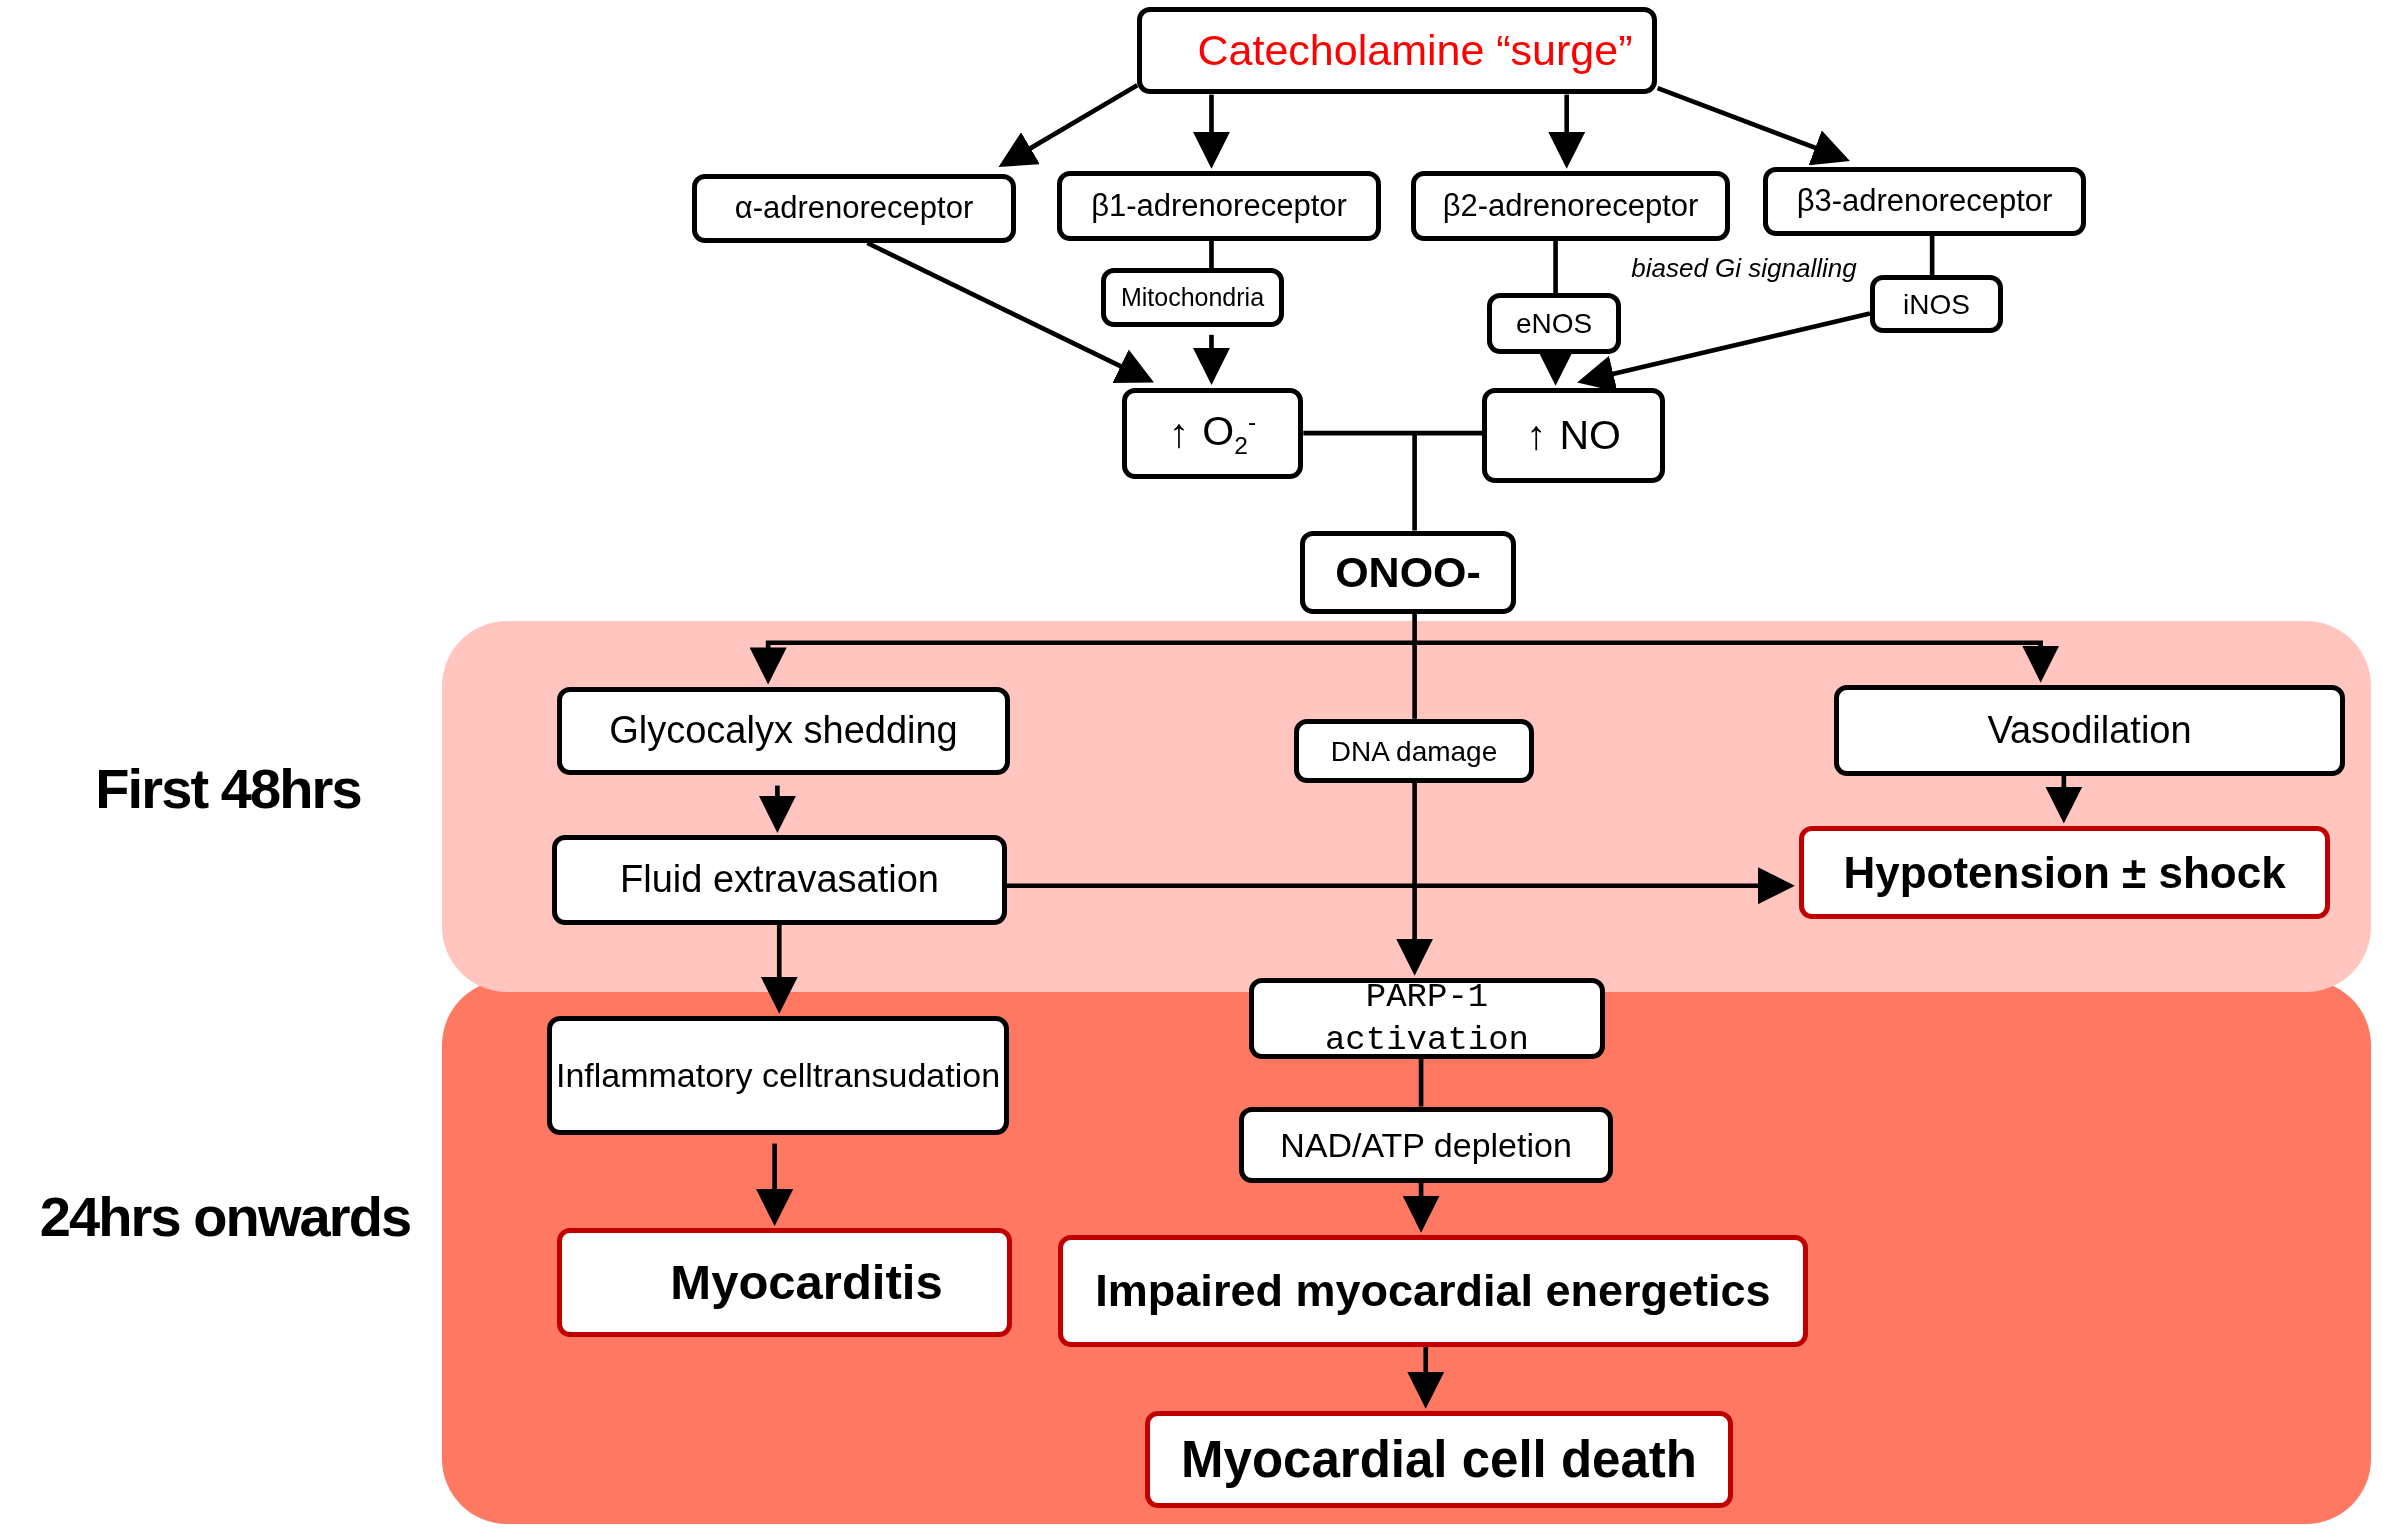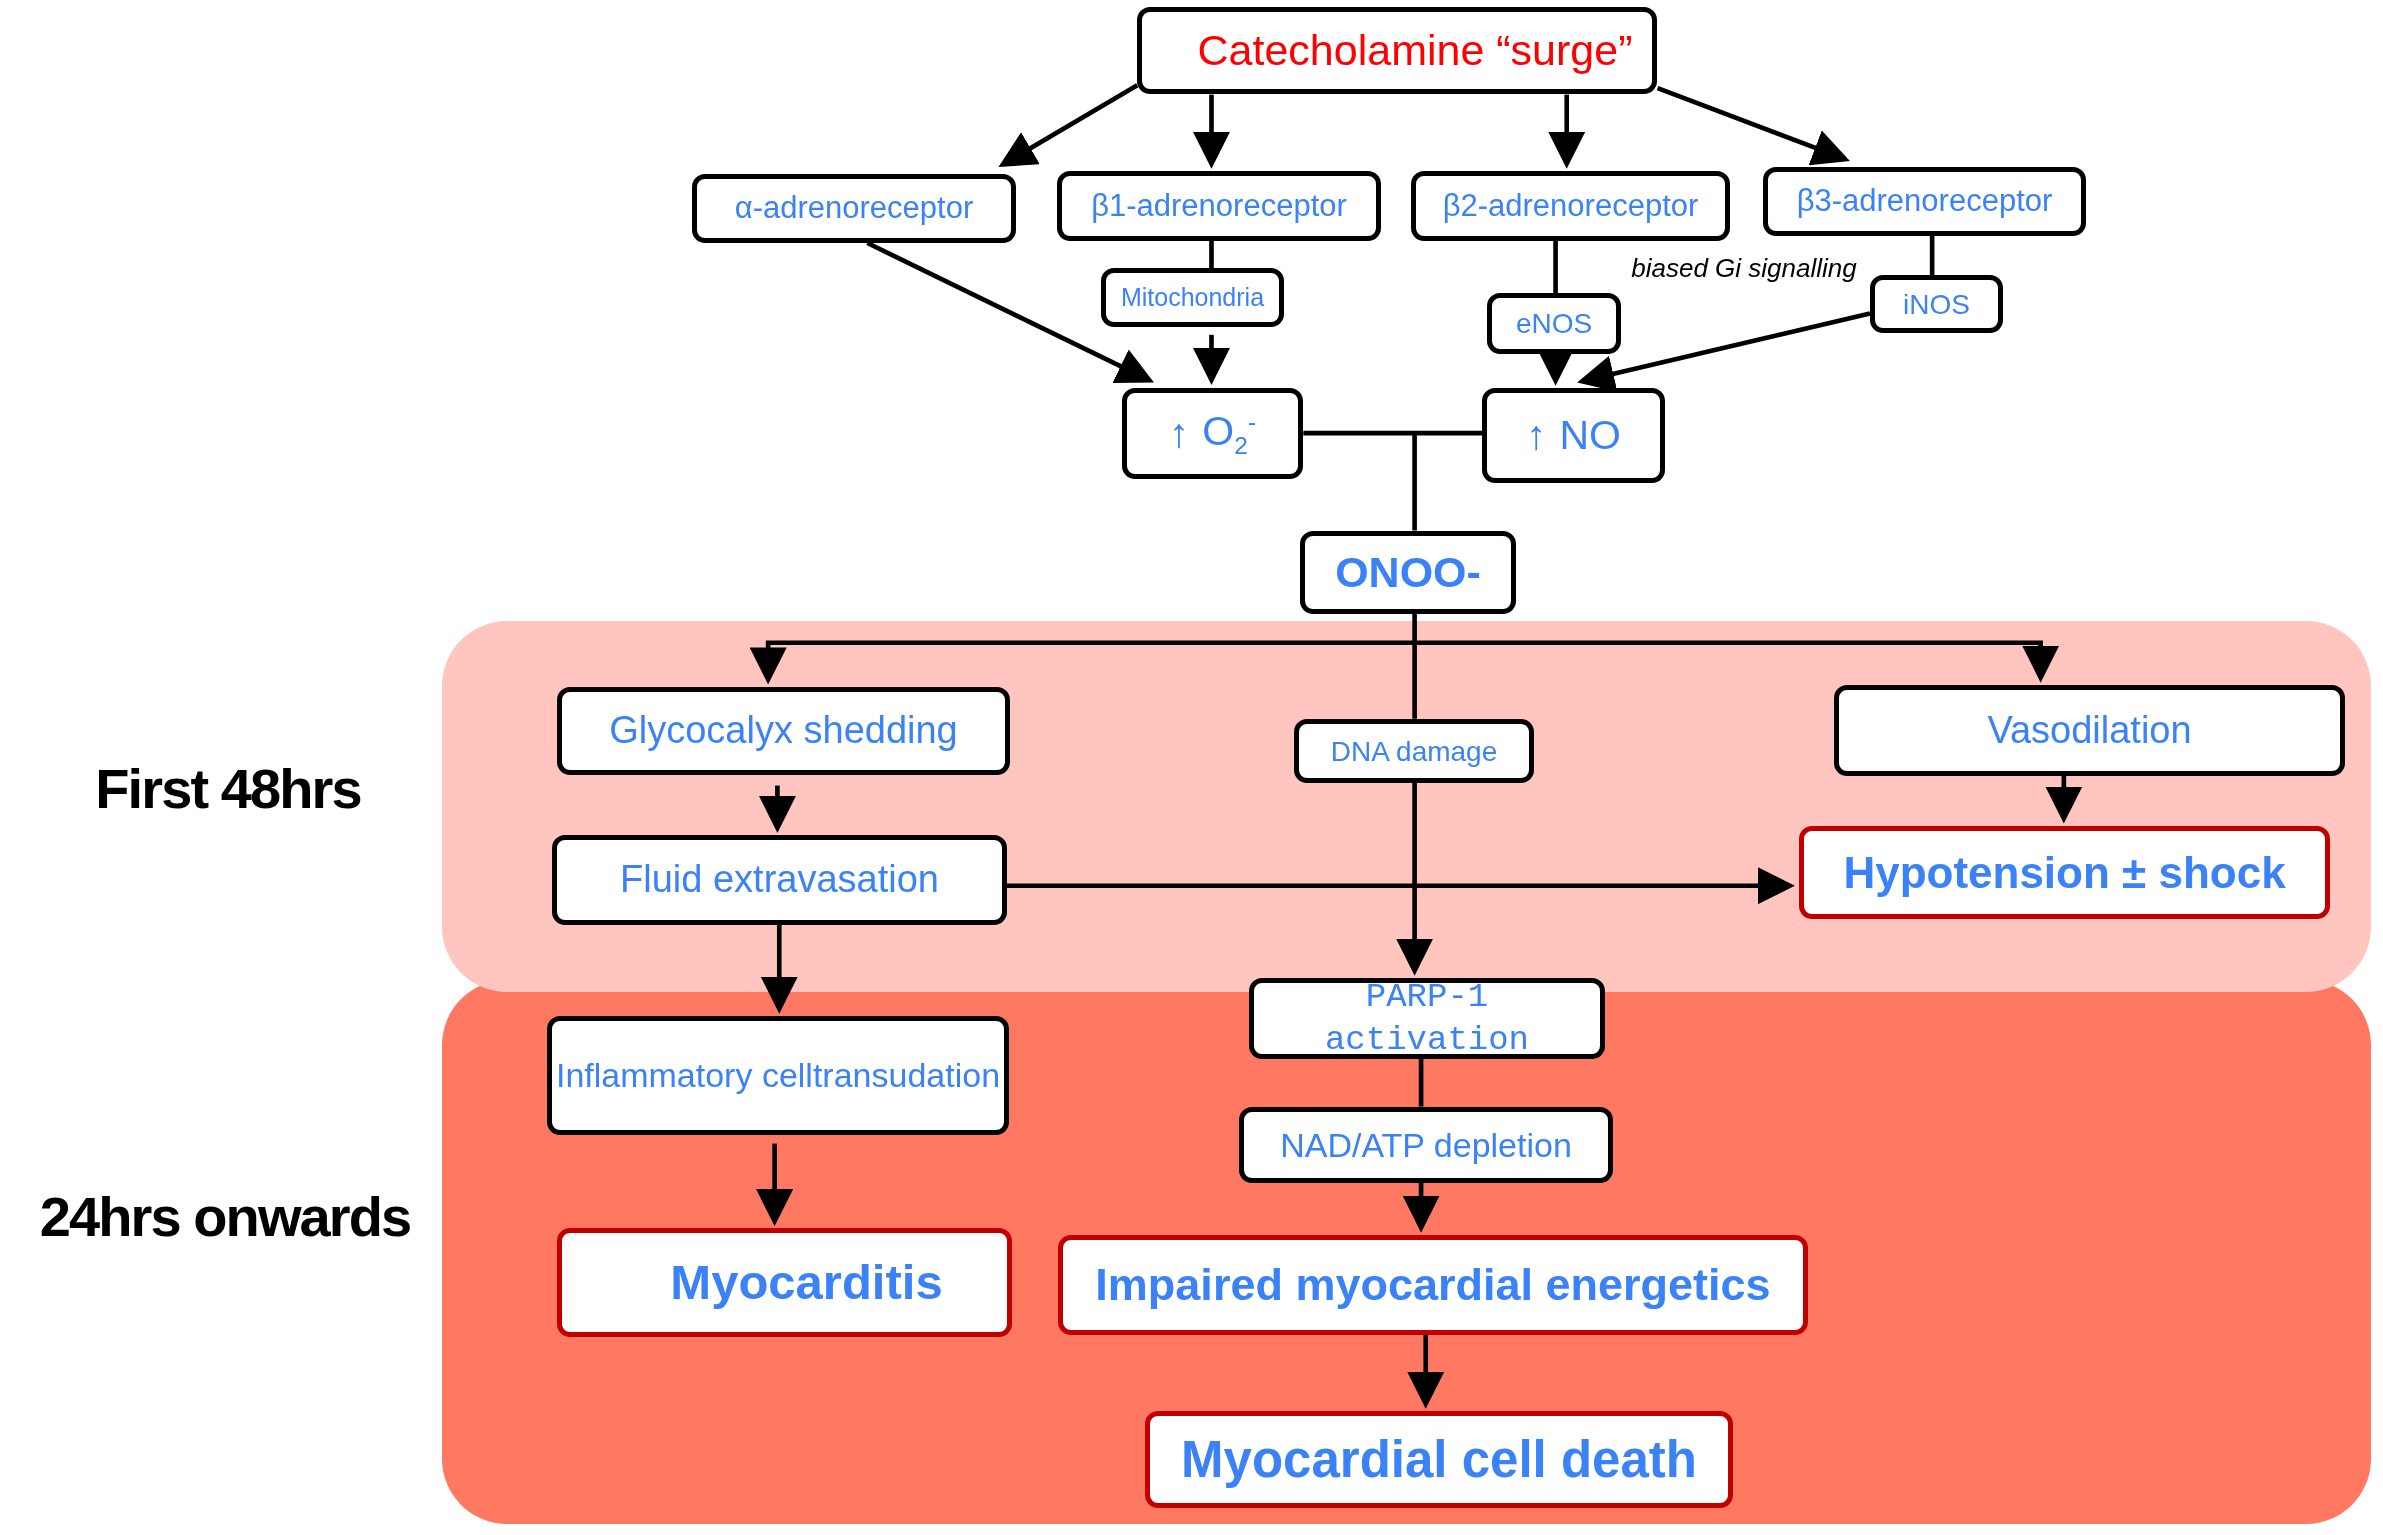--- a/index.html
+++ b/index.html
@@ -4,21 +4,21 @@
 <style>
   html, body { margin:0; padding:0; background:#ffffff; }
   body { width:2384px; height:1535px; position:relative; overflow:hidden;
          font-family:"Liberation Sans", "DejaVu Sans", sans-serif; }
   .region { position:absolute; border-radius:65px; }
   #region-acute { left:442px; top:621px; width:1929px; height:371px; background:#FFC5BE; z-index:1; }
   #region-late { left:442px; top:980px; width:1929px; height:544px; background:#FF7862; z-index:0; }
   svg#links { position:absolute; left:0; top:0; width:2384px; height:1535px; z-index:2; }
   .box { position:absolute; z-index:3; background:#ffffff; border:5.6px solid #000; border-radius:13px;
          box-sizing:border-box; display:flex; align-items:center; justify-content:center; text-align:center;
-         color:#3b82f6; line-height:1.25; font-stretch:condensed; }
+         color:#000000; line-height:1.25; font-stretch:condensed; }
   .box.outcome { border-color:#C00000; font-weight:bold; }
   .box.start { color:#FF0000;padding-left:36px; }
   .phase { position:absolute; z-index:3; font-weight:bold; font-size:56px; color:#000; transform:translate(-50%,-50%); white-space:nowrap; letter-spacing:-1.9px; }
   .note { position:absolute; z-index:3; font-style:italic; font-size:26px; color:#000; white-space:nowrap; transform:translate(-50%,-50%); }
   .arrow-up { font-weight:normal; margin-right:13px; }
   sub { font-size:0.6em; }
   sup { font-size:0.6em; }
 </style>
 </head>
 <body>
@@ -95,15 +95,15 @@
 <div class="box" style="left:552px; top:835px; width:455px; height:90px; font-size:38px;">Fluid extravasation</div>
 <div class="box outcome" style="left:1799px; top:826px; width:531px; height:93px; font-size:44px;">Hypotension ± shock</div>
 
 <div class="box" style="left:1249px; top:978px; width:356px; height:81px; font-size:34px;font-family:Liberation Mono, monospace;">PARP-1 activation</div>
 <div class="box" style="left:1239px; top:1107px; width:374px; height:76px; font-size:34px;">NAD/ATP depletion</div>
 <div class="box" style="left:547px; top:1016px; width:462px; height:119px; font-size:34px; flex-direction:row;">
   <span>Inflammatory cell</span>
   <span>transudation</span>
 </div>
 <div class="box outcome" style="left:557px; top:1228px; width:455px; height:109px; font-size:49px;padding-left:44px;">Myocarditis</div>
-<div class="box outcome" style="left:1058px; top:1235px; width:750px; height:100px; font-size:45px;">Impaired myocardial energetics</div>
+<div class="box outcome" style="left:1058px; top:1235px; width:750px; height:112px; font-size:45px;">Impaired myocardial energetics</div>
 <div class="box outcome" style="left:1145px; top:1411px; width:588px; height:97px; font-size:51px;">Myocardial cell death</div>
 
 
 </body></html>

